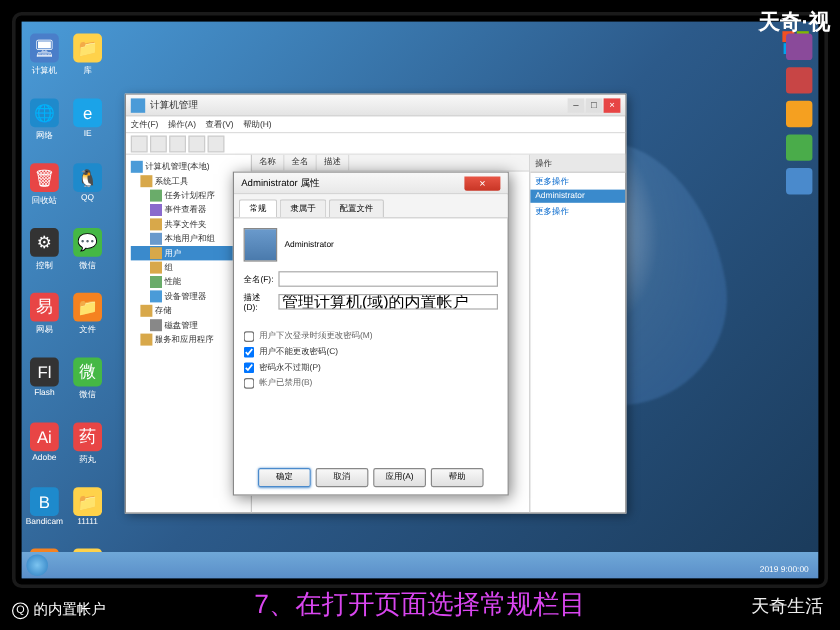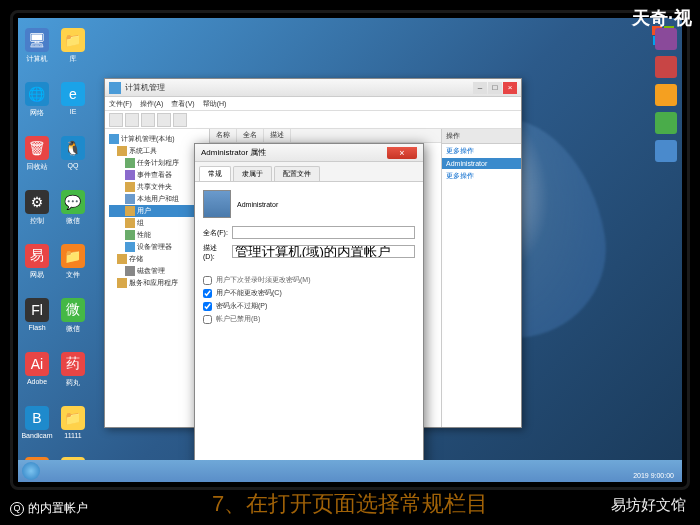--- a/index.html
+++ b/index.html
@@ -40,21 +40,21 @@
 .center{flex:1;display:flex;flex-direction:column}
 .center-head{height:14px;border-bottom:1px solid #ddd;display:flex;font-size:7px;background:#f4f4f4}
 .center-head span{padding:1px 6px;border-right:1px solid #ddd}
 .center-list{padding:4px;font-size:7px}
 .center-list div{padding:1px 4px;display:flex;align-items:center;gap:3px}
 .right-panel{width:80px;border-left:1px solid #ccc;font-size:7px}
 .rp-head{background:#e8e8e8;padding:2px 4px;border-bottom:1px solid #ccc}
 .rp-item{padding:2px 4px;color:#0066cc}
 .rp-item.sel{background:#3a8acc;color:#fff}
 
-.dialog{position:absolute;left:176px;top:125px;width:230px;height:346px;background:#fff;border:1px solid #888;box-shadow:2px 2px 12px rgba(0,0,0,.5)}
+.dialog{position:absolute;left:176px;top:125px;width:230px;height:270px;background:#fff;border:1px solid #888;box-shadow:2px 2px 12px rgba(0,0,0,.5)}
 .dlg-title{height:18px;background:linear-gradient(#f8f8f8,#e8e8e8);display:flex;align-items:center;padding:0 6px;font-size:8px;border-bottom:1px solid #ccc}
 .dlg-title-close{margin-left:auto;width:30px;height:12px;background:linear-gradient(#e85545,#c83525);color:#fff;text-align:center;font-size:9px;line-height:12px;border-radius:0 0 2px 2px}
 .dlg-tabs{display:flex;padding:4px 4px 0;gap:2px;font-size:7px;background:#f4f4f4}
 .dlg-tab{padding:2px 8px;border:1px solid #ccc;border-bottom:none;background:#fff;border-radius:2px 2px 0 0}
 .dlg-tab.inactive{background:#eee}
 .dlg-body{padding:8px;font-size:7px;border-top:1px solid #ccc}
 .dlg-user{display:flex;align-items:center;gap:6px;margin-bottom:8px}
 .dlg-avatar{width:28px;height:28px;background:linear-gradient(#6a9acc,#4a7aac);border:1px solid #888}
 .dlg-row{display:flex;margin:4px 0;gap:4px;align-items:center}
 .dlg-row label{width:35px}
@@ -62,21 +62,21 @@
 .dlg-chk{display:flex;align-items:center;gap:4px;margin:3px 0;color:#666}
 .dlg-chk.checked{color:#333}
 .dlg-chk input{width:9px;height:9px}
 .dlg-btns{position:absolute;bottom:6px;left:0;right:0;display:flex;justify-content:center;gap:4px;padding:0 8px}
 .dlg-btn{width:44px;height:16px;background:linear-gradient(#f8f8f8,#e0e0e0);border:1px solid #888;font-size:7px;line-height:14px;text-align:center;border-radius:2px}
 .dlg-btn.primary{border-color:#4a8acc;box-shadow:0 0 2px #4a8acc}
 
 .brand-tr{position:absolute;top:6px;right:8px;color:#fff;font-size:18px;font-weight:bold}
 .brand-bl{position:absolute;bottom:8px;left:10px;color:#fff;font-size:12px;display:flex;align-items:center;gap:4px}
 .brand-bl-icon{width:14px;height:14px;border:1.5px solid #fff;border-radius:50%;font-size:9px;line-height:11px;text-align:center}
-.caption{position:absolute;bottom:6px;left:0;right:0;text-align:center;color:#a16207;font-size:22px}
+.caption{position:absolute;bottom:6px;left:0;right:0;text-align:center;color:#d946ef;font-size:22px}
 .brand-br{position:absolute;bottom:10px;right:14px;color:#eee;font-size:15px}
 </style>
 </head>
 <body>
 
 <div class="monitor">
 <div class="screen">
 <div class="drop"></div>
 <div class="drop2"></div>
 <div class="winlogo"></div>
@@ -327,13 +327,13 @@
 
 </div>
 </div>
 
 <div class="brand-tr">天奇·视</div>
 <div class="brand-bl">
 <span class="brand-bl-icon">Q</span>
 <span>的内置帐户</span>
 </div>
 <div class="caption">7、在打开页面选择常规栏目</div>
-<div class="brand-br">易坊好文馆</div>
+<div class="brand-br">天奇生活</div>
 
 </body></html>

